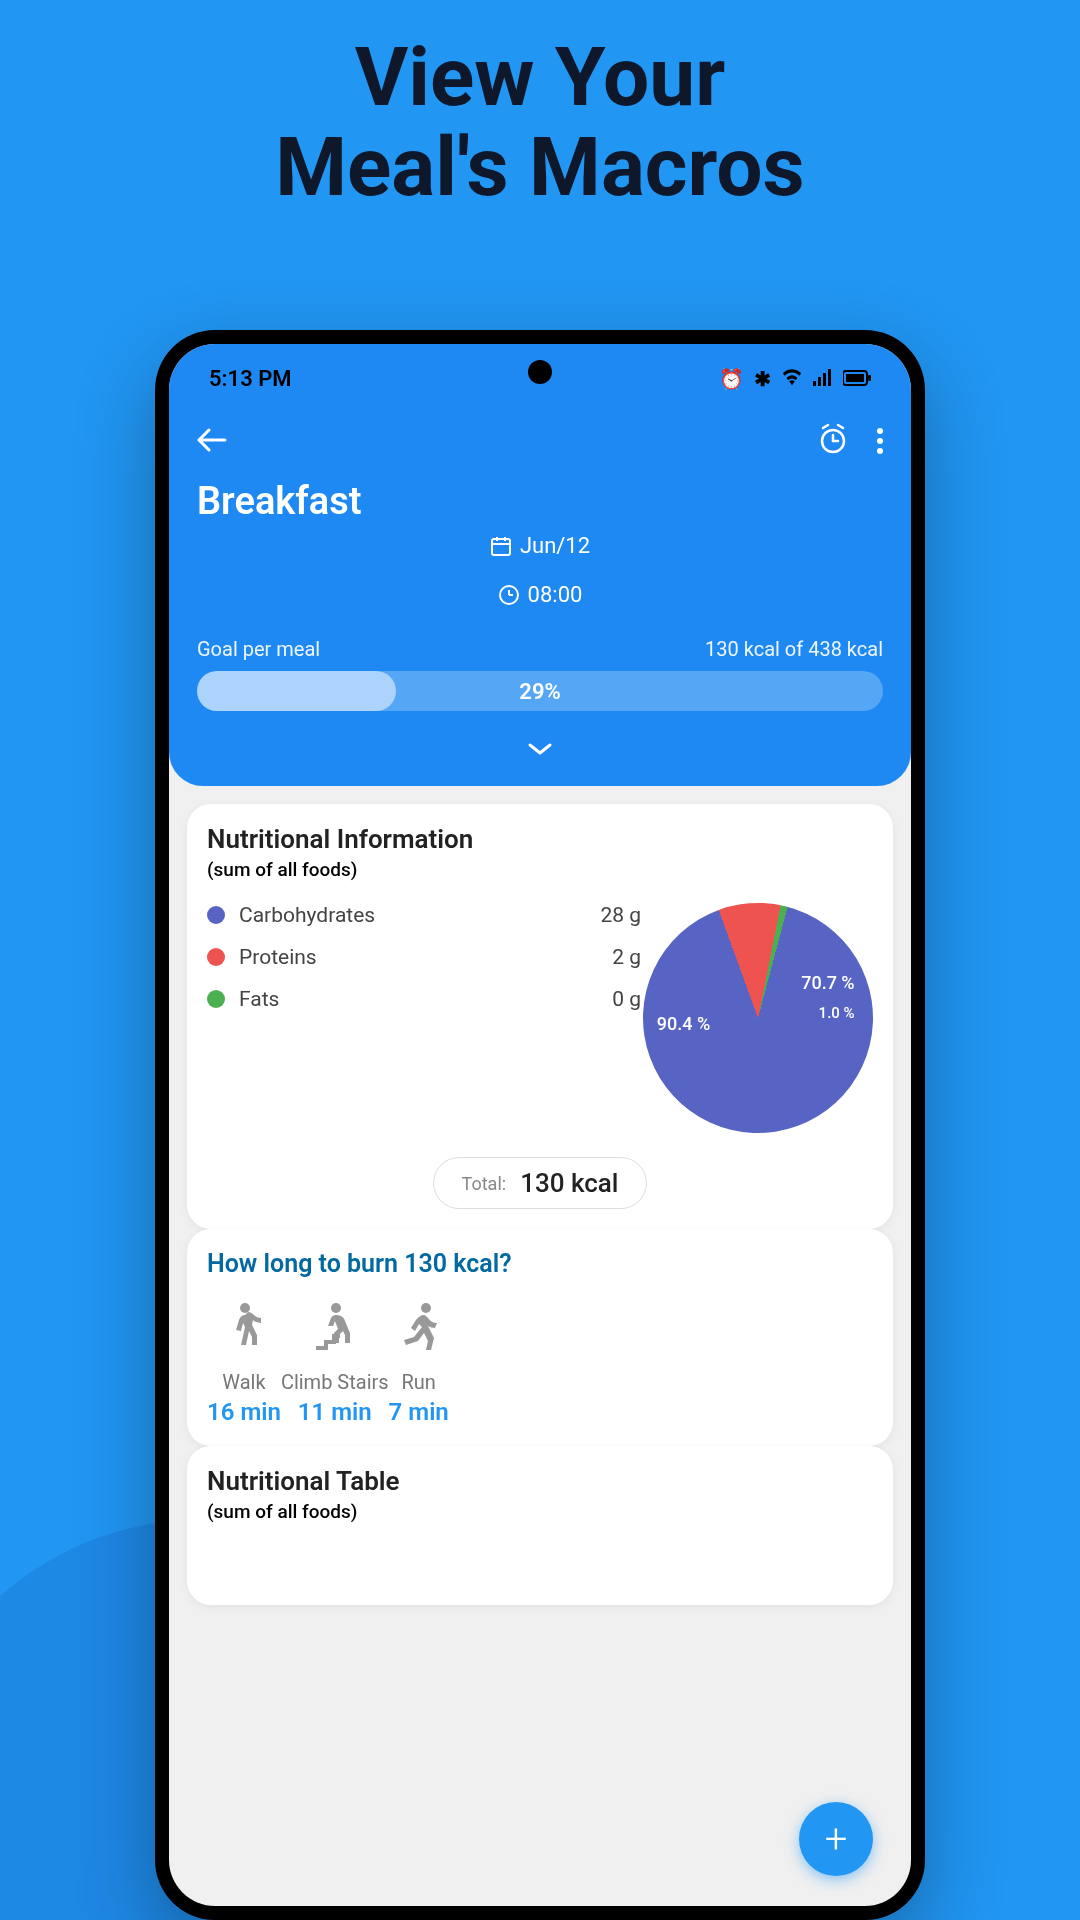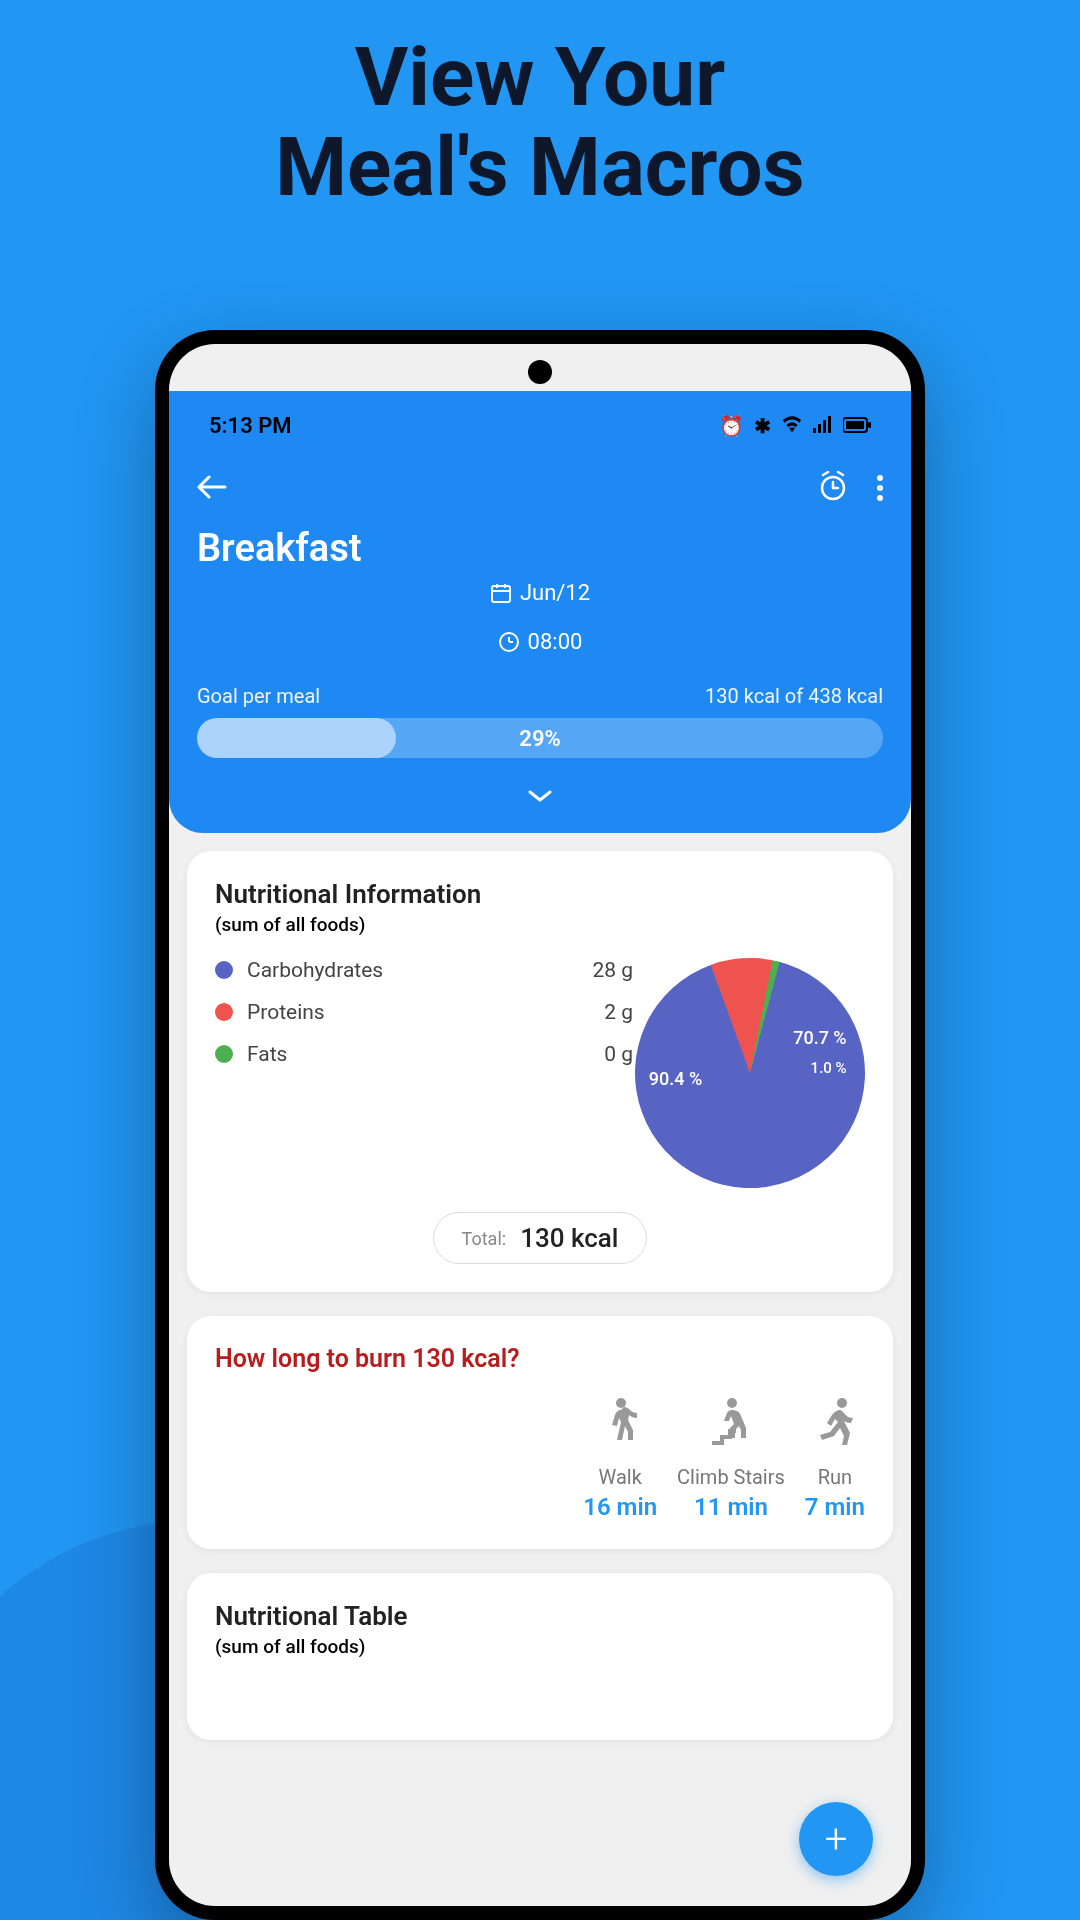--- a/index.html
+++ b/index.html
@@ -2,54 +2,54 @@
 <html><head>
 <meta charset="utf-8">
 <style>
 * { margin: 0; padding: 0; box-sizing: border-box; font-family: -apple-system, BlinkMacSystemFont, 'Segoe UI', Roboto, sans-serif; }
 body { background: #2196f3; width: 1080px; height: 1920px; overflow: hidden; position: relative; }
 .promo-title { color: #0f172a; font-size: 82px; font-weight: 700; text-align: center; padding: 32px 40px 40px; line-height: 1.1; }
 .bg-circle { position: absolute; bottom: -200px; left: -100px; width: 600px; height: 600px; border-radius: 50%; background: #1e88e5; z-index: 0; }
 .phone { position: absolute; top: 330px; left: 50%; transform: translateX(-50%); width: 770px; height: 1590px; background: #000; border-radius: 60px; padding: 14px; z-index: 1; box-shadow: 0 30px 80px rgba(0,0,0,0.3); }
 .screen { width: 100%; height: 100%; background: #f0f0f0; border-radius: 46px; overflow: hidden; position: relative; }
 .camera { position: absolute; top: 30px; left: 50%; transform: translateX(-50%); width: 24px; height: 24px; background: #000; border-radius: 50%; z-index: 10; }
-.status-bar { display: flex; justify-content: space-between; align-items: center; padding: 22px 40px 14px; background: #1e88f3; color: #000; font-size: 22px; font-weight: 600; margin-top: 47px; }
+.status-bar { display: flex; justify-content: space-between; align-items: center; padding: 22px 40px 14px; background: #1e88f3; color: #000; font-size: 22px; font-weight: 600; }
 .status-icons { display: flex; gap: 10px; align-items: center; font-size: 20px; }
 .header { background: #1e88f3; padding: 18px 28px 22px; border-radius: 0 0 34px 34px; color: #fff; }
 .header-top { display: flex; justify-content: space-between; align-items: center; margin-bottom: 20px; }
 .back-arrow { font-size: 30px; font-weight: 300; }
 .header-actions { display: flex; gap: 28px; align-items: center; }
 .menu-dots { display: flex; flex-direction: column; gap: 4px; }
 .menu-dots span { width: 6px; height: 6px; background: #fff; border-radius: 50%; }
 .meal-title { font-size: 38px; font-weight: 600; margin-bottom: 10px; }
 .meal-meta { display: flex; gap: 24px; align-items: center; font-size: 22px; margin-bottom: 30px; flex-direction: column; }
 .meta-item { display: flex; align-items: center; gap: 8px; }
 .goal-row { display: flex; justify-content: space-between; font-size: 20px; margin-bottom: 10px; opacity: 0.92; }
 .progress-bar { height: 40px; background: rgba(255,255,255,0.25); border-radius: 20px; position: relative; margin-bottom: 20px; }
 .progress-fill { position: absolute; left: 0; top: 0; height: 100%; background: rgba(255,255,255,0.5); border-radius: 20px; }
 .progress-text { position: absolute; left: 50%; top: 50%; transform: translate(-50%, -50%); color: #fff; font-weight: 600; font-size: 22px; }
 .chevron-down { text-align: center; font-size: 28px; color: #fff; }
 .content { padding: 18px; }
-.card { background: #fff; border-radius: 24px; padding: 28px; margin-bottom: 24px; box-shadow: 0 2px 8px rgba(0,0,0,0.06); }
+.card { background: #fff; border-radius: 24px; padding: 20px; box-shadow: 0 2px 8px rgba(0,0,0,0.06); }
 .card-title { font-size: 26px; font-weight: 600; color: #222; margin-bottom: 4px; }
 .card-subtitle { font-size: 19px; color: #000000; font-weight: 500; margin-bottom: 22px; }
 .nutrition-row { display: flex; gap: 2px; }
 .nutrition-list { flex: 1; }
 .nutrient-item { display: flex; align-items: center; margin-bottom: 18px; font-size: 21px; }
 .dot { width: 18px; height: 18px; border-radius: 50%; margin-right: 14px; }
 .nutrient-name { flex: 1; color: #444; }
 .nutrient-value { color: #444; }
 .pie-wrap { position: relative; width: 230px; height: 230px; }
 .pie-chart { width: 100%; height: 100%; border-radius: 50%; background: conic-gradient(#ef5350 0% 8.7%, #4caf50 8.7% 9.7%, #5864c3 9.7% 100%); transform: rotate(-20deg); }
 .pie-label { position: absolute; color: #fff; font-size: 18px; font-weight: 500; }
 .total-badge { display: flex; align-items: center; gap: 14px; border: 1px solid #ddd; border-radius: 30px; padding: 10px 28px; width: fit-content; margin: 24px auto 0; }
 .total-label { color: #888; font-size: 18px; }
 .total-value { color: #222; font-size: 26px; font-weight: 500; }
-.burn-title { font-size: 25px; font-weight: 600; color: #b91c1c; margin-bottom: 24px; }
-.activities { display: flex; justify-content: flex-end; gap: 20px; }
+.burn-title { font-size: 25px; font-weight: 600; color: #0369a1; margin-bottom: 24px; }
+.activities { display: flex; justify-content: flex-start; }
 .activity { text-align: center; }
 .activity-icon { font-size: 42px; color: #999; margin-bottom: 10px; }
 .activity-name { font-size: 20px; color: #777; margin-bottom: 4px; }
 .activity-time { font-size: 24px; color: #2196f3; font-weight: 600; }
 .fab { position: absolute; bottom: 30px; right: 38px; width: 74px; height: 74px; background: #2196f3; border-radius: 50%; display: flex; align-items: center; justify-content: center; color: #fff; font-size: 40px; font-weight: 300; box-shadow: 0 4px 14px rgba(33,150,243,0.5); z-index: 5; }
 </style>
 </head>
 <body>
 
 <div class="promo-title">

